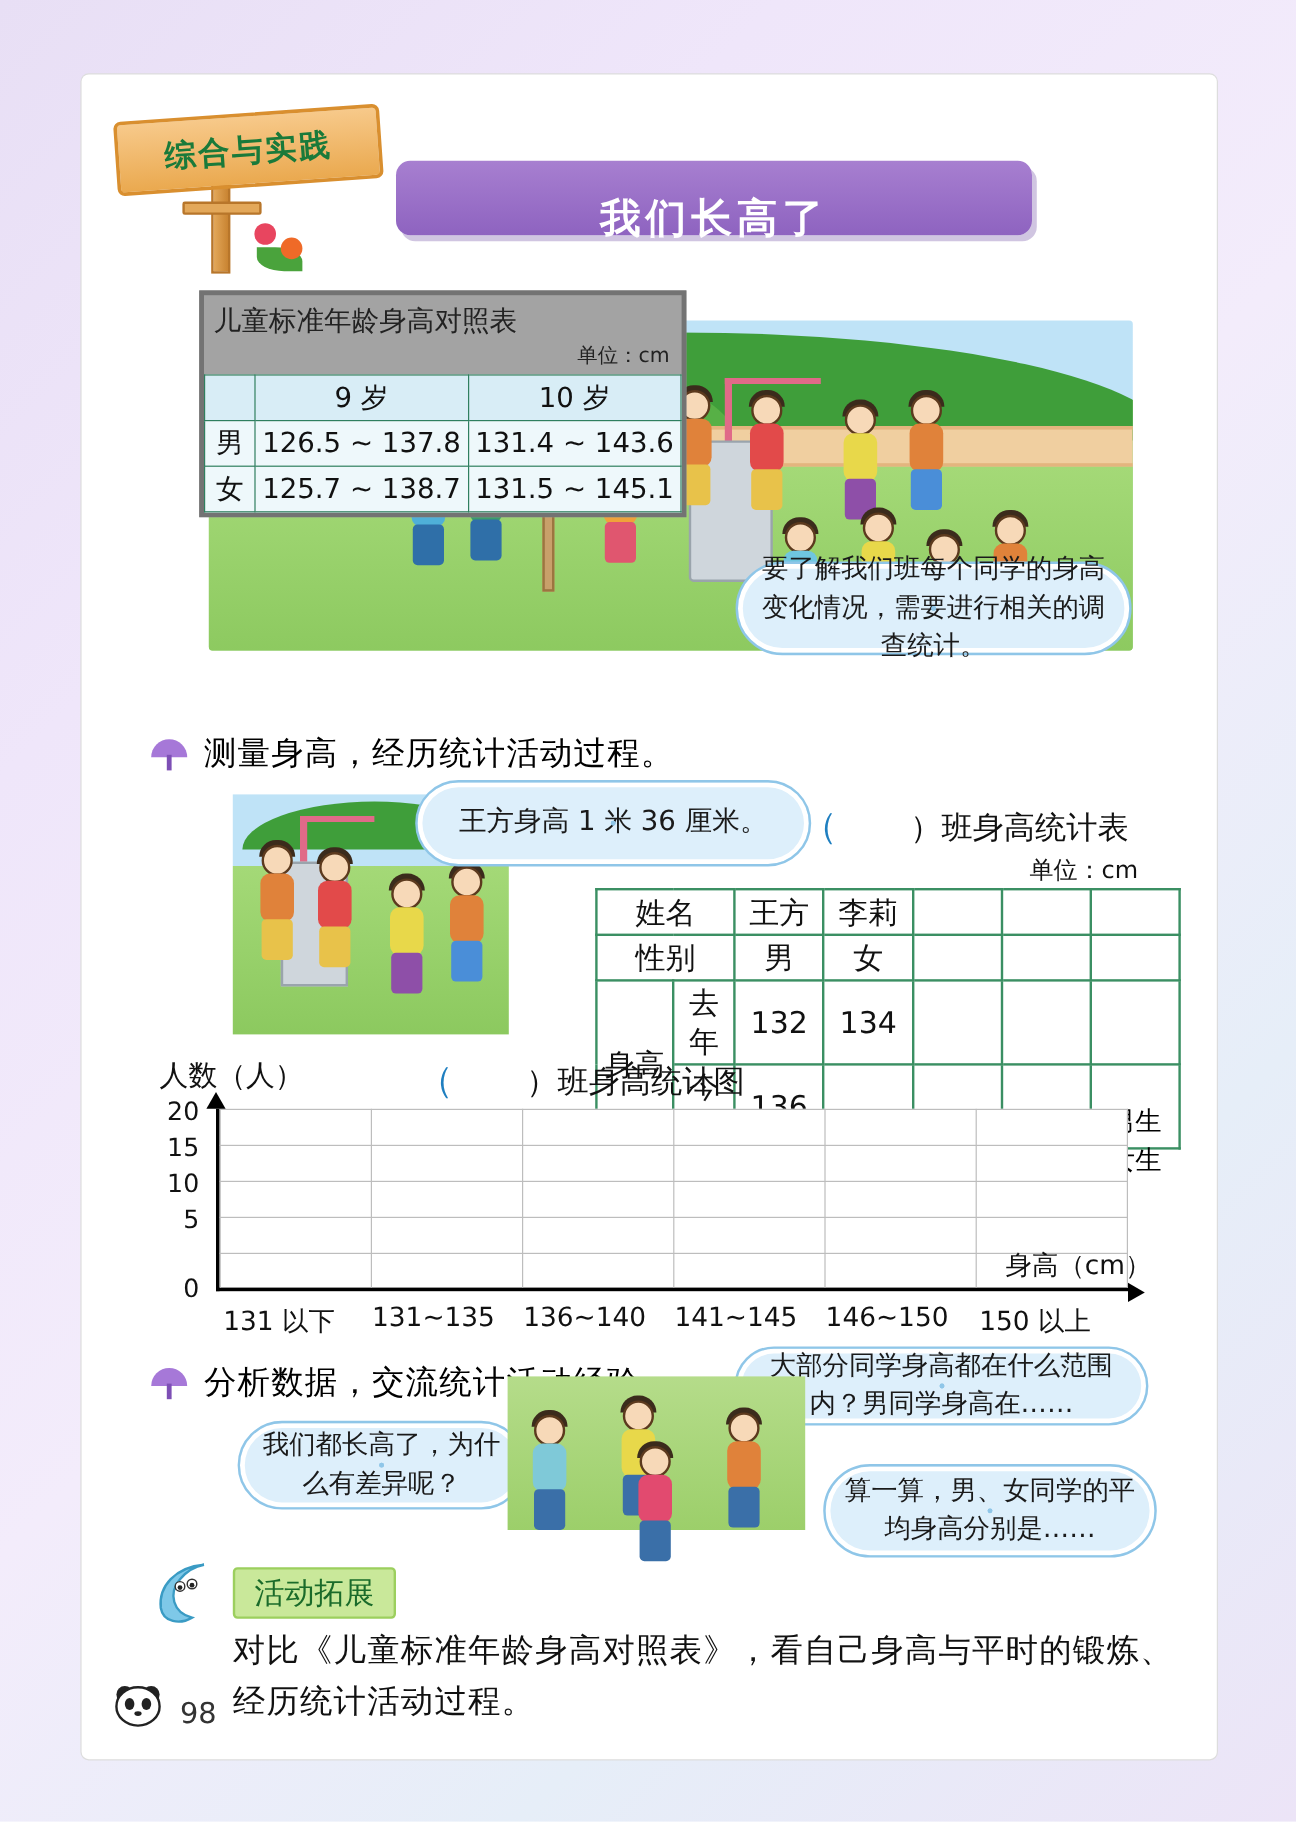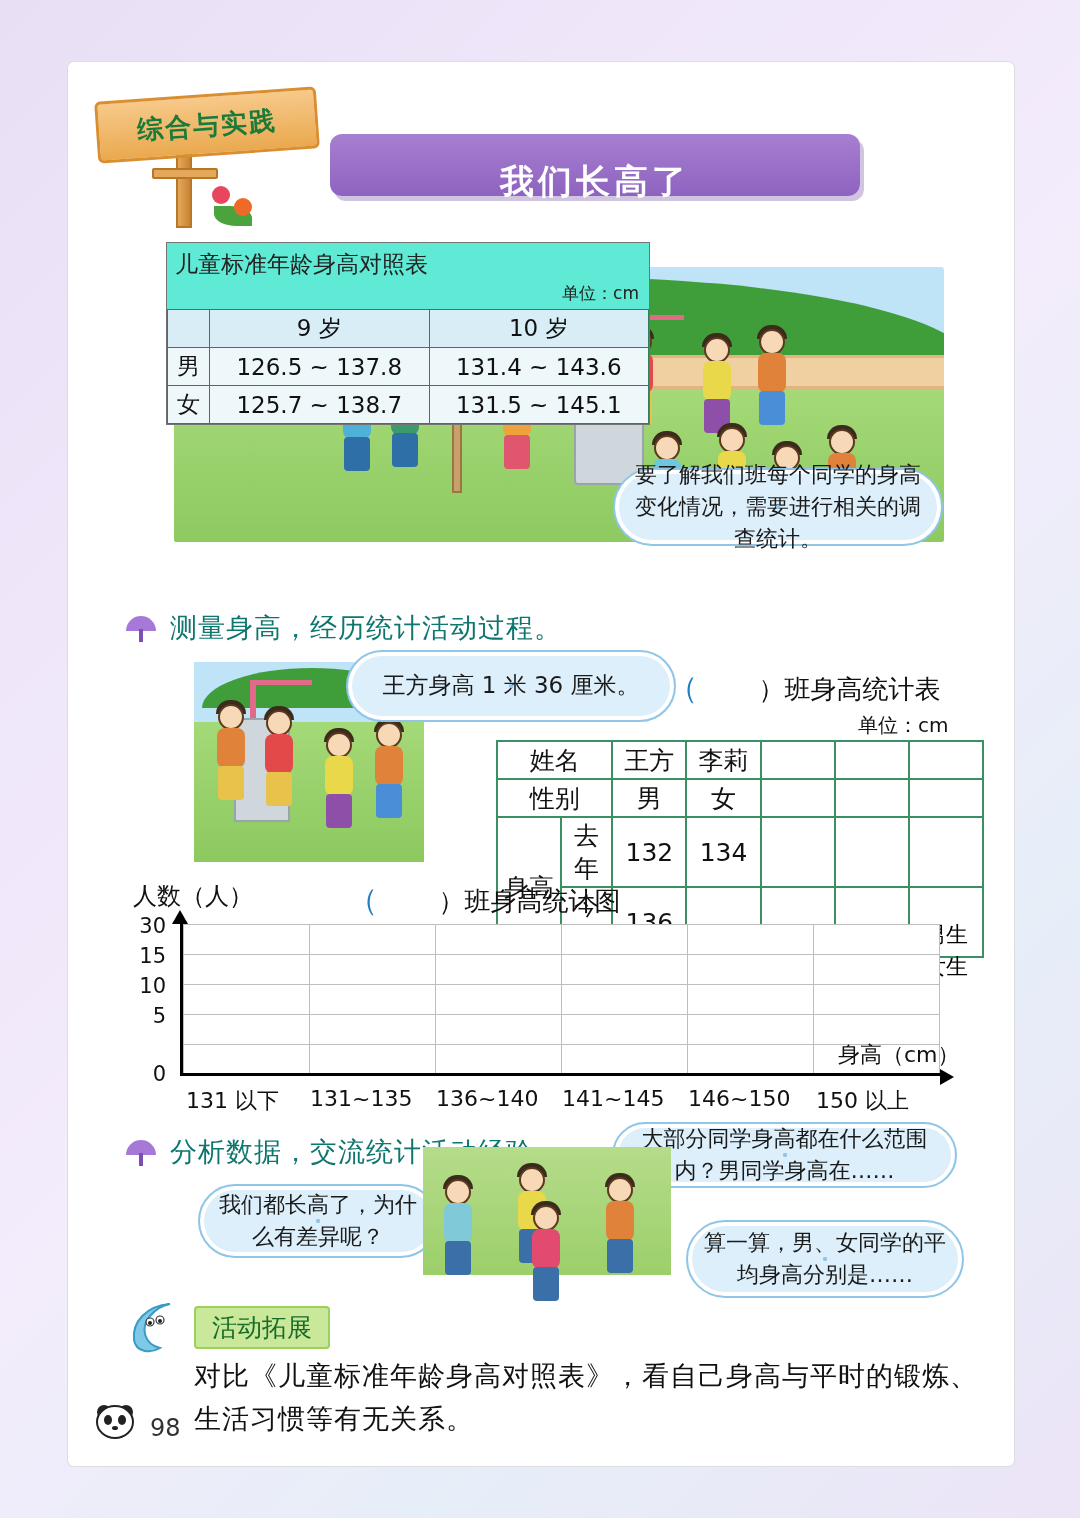--- a/index.html
+++ b/index.html
@@ -92,23 +92,23 @@
   .kid .hair { position:absolute; width:30px; height:14px; border-radius:14px 14px 0 0;
                background:#3b2b1c; left:-2px; top:-4px; }
   .kid .body { position:absolute; width:28px; height:40px; border-radius:8px; left:-1px; top:24px; }
   .kid .legs { position:absolute; width:26px; height:34px; left:0; top:62px; border-radius:4px; }
 
   .hj-stand { position:absolute; width:6px; background:#e06a88; }
   .hj-bar { position:absolute; height:5px; background:#e06a88; }
 
   
   .ref-table {
-    position:absolute; left:98px; top:180px; width:484px;
-    border:1px solid #737373;
-    background:#5eead4;
+    position:absolute; left:98px; top:180px; width:406px;
+    border:4px solid #737373;
+    background:#a3a3a3;
     font-family:"DejaVu Sans", sans-serif;
   }
   .ref-title {
     padding:6px 8px 2px 8px; font-size:23px; color:#222; text-align:left;
   }
   .ref-unit { text-align:right; font-size:17px; padding:0 10px 4px 0; color:#222; }
   .ref-grid { width:100%; border-collapse:collapse; background:#fff; }
   .ref-grid td, .ref-grid th {
     border:1.5px solid #2f7f5f; text-align:center; font-size:23px; padding:3px 2px; color:#111;
     background:#eef8fb;
@@ -133,21 +133,21 @@
   .umbrella {
     width:30px; height:28px; position:relative; margin-right:14px;
   }
   .umbrella .top {
     position:absolute; left:0; top:2px; width:30px; height:15px;
     background:#a678d8; border-radius:15px 15px 0 0;
   }
   .umbrella .stick {
     position:absolute; left:13px; top:15px; width:4px; height:13px; background:#7d4fb5;
   }
-  .bullet-text { font-size:27px; color:#0f766e; font-family:"DejaVu Sans", sans-serif; letter-spacing:1px; }
+  .bullet-text { font-size:27px; color:#000000; font-family:"DejaVu Sans", sans-serif; letter-spacing:1px; }
 
   
   .stat-head {
     position:absolute; font-family:"DejaVu Sans", sans-serif; font-size:26px; color:#111;
   }
   .paren { color:#1f7fc0; font-size:30px; }
   .stat-unit { position:absolute; font-size:20px; font-family:"DejaVu Sans", sans-serif; color:#111; }
   table.stat {
     position:absolute; border-collapse:collapse; font-family:"DejaVu Sans", sans-serif;
   }
@@ -440,21 +440,21 @@
     <div class="gridline-v" style="top:0; left:126px; height:100%; width:1px;"></div>
     <div class="gridline-v" style="top:0; left:252px; height:100%; width:1px;"></div>
     <div class="gridline-v" style="top:0; left:378px; height:100%; width:1px;"></div>
     <div class="gridline-v" style="top:0; left:504px; height:100%; width:1px;"></div>
     <div class="gridline-v" style="top:0; left:630px; height:100%; width:1px;"></div>
     <div class="gridline-v" style="top:0; left:756px; height:100%; width:1px;"></div>
   </div>
   <div class="arrow-up" style="left:104px; top:848px;"></div>
   <div class="arrow-right" style="left:872px; top:1007px;"></div>
 
-  <div class="ytick" style="left:64px; top:852px;">30</div>
+  <div class="ytick" style="left:64px; top:852px;">20</div>
   <div class="ytick" style="left:64px; top:882px;">15</div>
   <div class="ytick" style="left:64px; top:912px;">10</div>
   <div class="ytick" style="left:64px; top:942px;">5</div>
   <div class="ytick" style="left:64px; top:1000px;">0</div>
 
   <div class="xtick" style="left:118px; top:1024px;">131 以下</div>
   <div class="xtick" style="left:242px; top:1024px;">131~135</div>
   <div class="xtick" style="left:368px; top:1024px;">136~140</div>
   <div class="xtick" style="left:494px; top:1024px;">141~145</div>
   <div class="xtick" style="left:620px; top:1024px;">146~150</div>
@@ -512,21 +512,21 @@
   <div class="moon" style="left:58px; top:1236px;">
     <svg width="58" height="58" viewBox="0 0 58 58" aria-hidden="true">
       <path d="M44 6 C20 8 6 24 8 42 C10 54 24 56 34 50 C18 46 14 30 24 18 C30 11 38 7 44 6 Z" fill="#7ec8e8" stroke="#3a9bc4" stroke-width="2"></path>
       <circle cx="24" cy="24" r="4" fill="#fff" stroke="#333" stroke-width="1.2"></circle>
       <circle cx="24" cy="25" r="2" fill="#222"></circle>
       <circle cx="34" cy="22" r="4" fill="#fff" stroke="#333" stroke-width="1.2"></circle>
       <circle cx="34" cy="23" r="2" fill="#222"></circle>
     </svg>
   </div>
   <div class="ext-badge" style="left:126px; top:1244px;">活动拓展</div>
-  <div class="ext-text" style="left:126px; top:1292px; width:790px;">对比《儿童标准年龄身高对照表》，看自己身高与平时的锻炼、生活习惯等有无关系。</div>
+  <div class="ext-text" style="left:126px; top:1292px; width:790px;">对比《儿童标准年龄身高对照表》，看自己身高与平时的锻炼、经历统计活动过程。</div>
 
   <div class="panda" style="left:18px; top:1336px;">
     <svg width="58" height="46" viewBox="0 0 58 46" aria-hidden="true">
       <ellipse cx="18" cy="14" rx="7" ry="7" fill="#222"></ellipse>
       <ellipse cx="40" cy="14" rx="7" ry="7" fill="#222"></ellipse>
       <ellipse cx="29" cy="24" rx="18" ry="16" fill="#fff" stroke="#222" stroke-width="2"></ellipse>
       <ellipse cx="22" cy="22" rx="4" ry="5" fill="#222"></ellipse>
       <ellipse cx="36" cy="22" rx="4" ry="5" fill="#222"></ellipse>
       <ellipse cx="29" cy="30" rx="3" ry="2" fill="#222"></ellipse>
     </svg>

